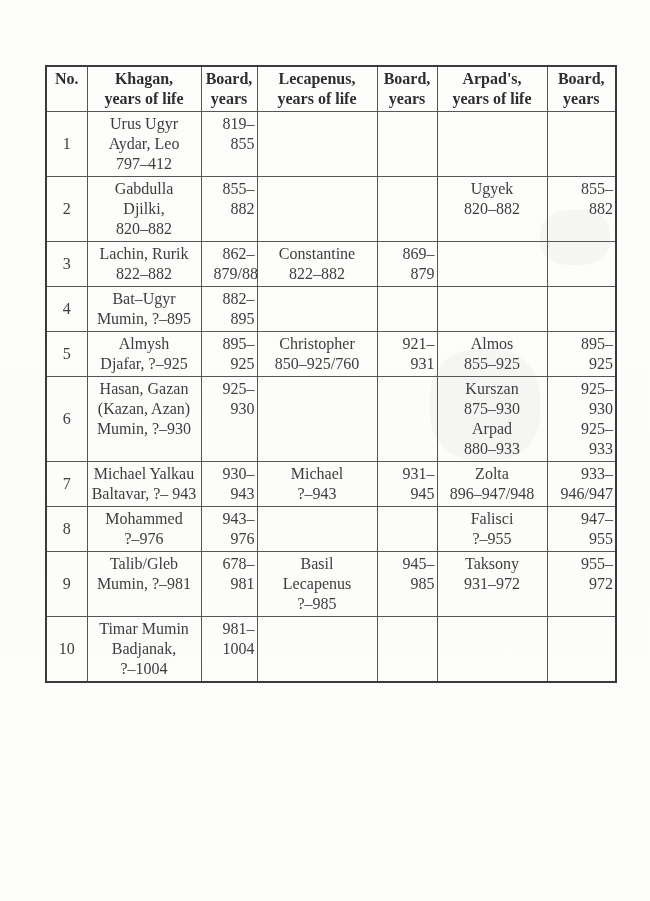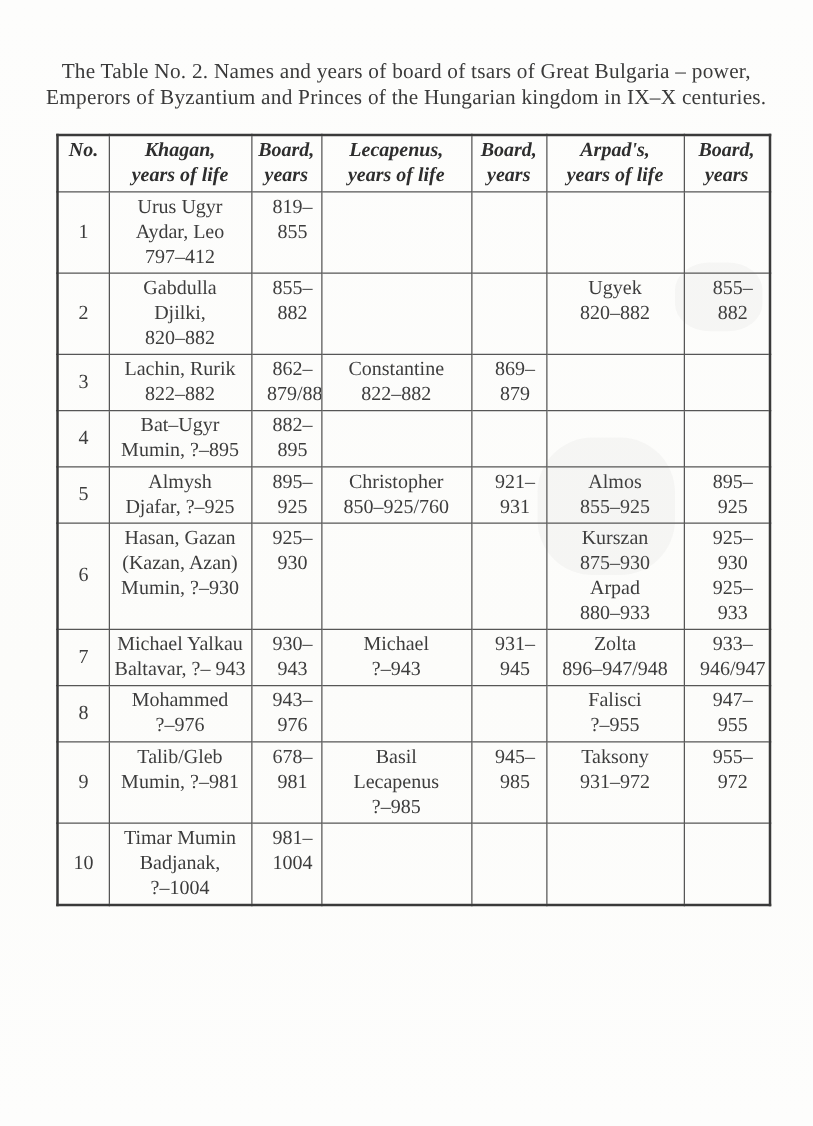--- a/index.html
+++ b/index.html
@@ -47,29 +47,28 @@
     line-height: 20px;
     padding: 2px 2px;
     overflow: hidden;
   }
   th {
     font-weight: bold;
     color: #2e2e2e;
     text-align: center;
     vertical-align: top;
     height: 44px;
-    font-style: italic;
   }
   td {
     text-align: center;
     vertical-align: top;
     color: #3d3d3d;
   }
   td.num { vertical-align: middle; }
-  td.board { text-align: center; padding-left: 12px; }
+  td.board { text-align: right; padding-left: 12px; }
   tr.r1  { height: 62px; }
   tr.r2  { height: 61px; }
   tr.r3  { height: 40px; }
   tr.r4  { height: 40px; }
   tr.r5  { height: 42px; }
   tr.r6  { height: 73px; }
   tr.r7  { height: 42px; }
   tr.r8  { height: 43px; }
   tr.r9  { height: 62px; }
   tr.r10 { height: 62px; }
@@ -80,24 +79,20 @@
     pointer-events: none;
   }
   .artifact-1 { left: 430px; top: 350px; width: 110px; height: 110px; }
   .artifact-2 { left: 540px; top: 210px; width: 70px; height: 55px; }
 </style>
 </head>
 <body>
 
 <div class="page">
 
-  <div class="title">
-    <span>The Table No. 2. Names and years of board of tsars of Great Bulgaria – power,</span>
-    <span>Emperors of Byzantium and Princes of the Hungarian kingdom in IX–X centuries.</span>
-  </div>
 
   <table class="doc-table">
     <colgroup>
       <col class="c-no">
         <col class="c-khag">
         <col class="c-b1">
         <col class="c-lec">
         <col class="c-b2">
         <col class="c-arp">
         <col class="c-b3">

